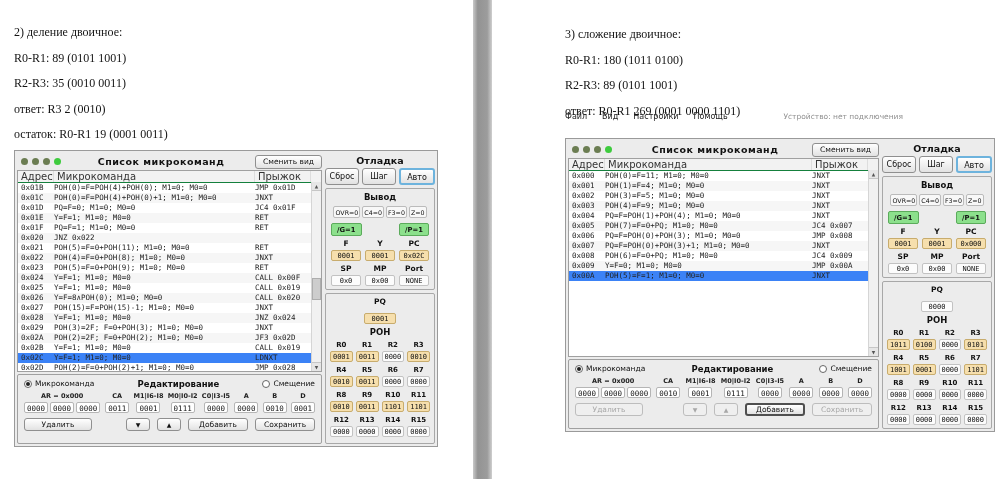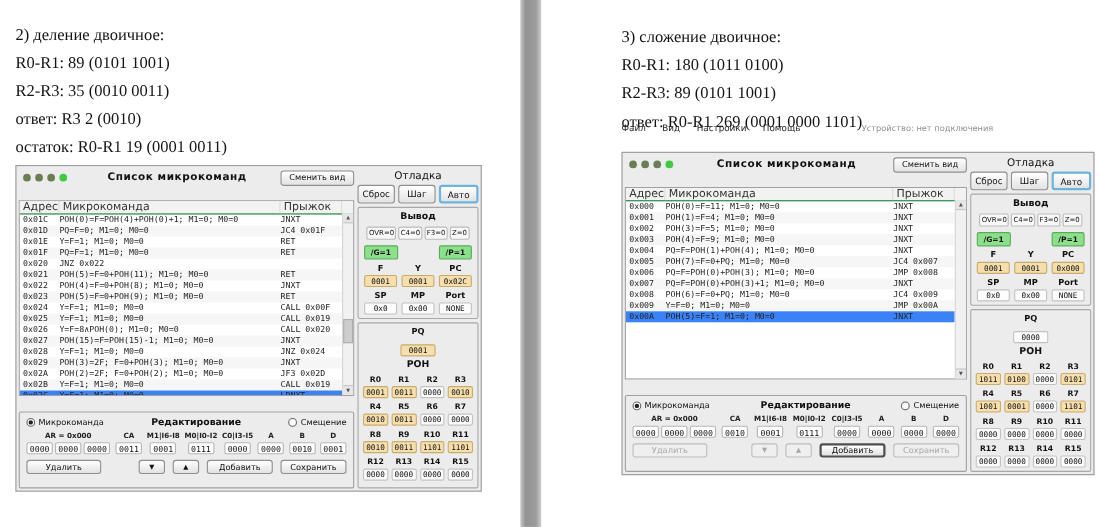--- a/index.html
+++ b/index.html
@@ -4,32 +4,32 @@
 <style>
   html,body{margin:0;padding:0;}
   body{width:1000px;height:479px;position:relative;background:#fff;overflow:hidden;
        font-family:"DejaVu Sans",sans-serif;color:#111;}
 
   .divider{position:absolute;top:0;height:100%;
            background:linear-gradient(to right,#c9c9c9,#939393 25%,#9c9c9c 75%,#cfcfcf);}
 
   
   .heading{position:absolute;font-family:"Liberation Serif","DejaVu Serif",serif;
-           font-size:15px;color:#141414;}
+           font-size:12px;color:#141414;}
   .heading .hline{height:25.5px;line-height:25.5px;white-space:nowrap;}
 
   
   .menubar{position:absolute;display:flex;align-items:center;font-size:8px;color:#222;}
   .menubar .mi{margin-right:15px;cursor:default;}
   .menubar .status{margin-left:auto;margin-right:92px;color:#8f8f8f;font-size:7.5px;}
 
   
   .appwin{position:absolute;background:#ececec;border:1px solid #9a9a9a;box-sizing:border-box;
           display:flex;gap:3px;padding:2px;}
-  .win-main{flex:1;display:flex;flex-direction:column;min-width:0;gap:12px;}
+  .win-main{flex:1;display:flex;flex-direction:column;min-width:0;}
   .titlebar{height:17px;display:flex;align-items:center;flex:0 0 17px;}
   .dots{display:flex;gap:4px;margin:0 6px 0 4px;}
   .dot{width:7px;height:7px;border-radius:50%;}
   .win-title{flex:1;text-align:center;font-weight:bold;font-size:9.5px;letter-spacing:.5px;}
 
   .btn{background:linear-gradient(#ffffff,#e2e2e2);border:1px solid #8f8f8f;border-radius:3px;
        font-family:"DejaVu Sans",sans-serif;font-size:7.5px;color:#111;padding:0 7px;height:14px;
        line-height:12px;box-sizing:border-box;cursor:default;white-space:nowrap;}
   .btn.disabled{color:#a8a8a8;background:#efefef;border-color:#bdbdbd;}
   .btn.default{border:2px solid #4f4f4f;line-height:10px;}
@@ -82,21 +82,21 @@
   .arboxes .ibox{min-width:21px;}
   .ebtns{display:flex;gap:7px;margin-top:5px;}
   .ebtns .btn{height:13px;line-height:11px;}
   .ebtns .btn.default{line-height:9px;}
   .ebtns .btn:nth-child(1){width:68px;text-align:center;}
   .ebtns .btn:nth-child(2){margin-left:auto;}
   .ebtns .btn:nth-child(4),.ebtns .btn:nth-child(5){min-width:60px;text-align:center;}
 
   
   .win-debug{width:110px;flex:0 0 110px;display:flex;flex-direction:column;}
-  .dtitle{height:15px;line-height:15px;text-align:center;font-weight:normal;font-size:9.5px;flex:0 0 15px;}
+  .dtitle{height:15px;line-height:15px;text-align:center;font-weight:bold;font-size:9.5px;flex:0 0 15px;}
   .dbtns{display:flex;gap:3px;height:17px;flex:0 0 17px;margin-bottom:3px;}
   .dbtns .btn{flex:1;height:17px;line-height:15px;font-size:8px;text-align:center;padding:0 2px;}
   .group{border:1px solid #a8a8a8;border-radius:2px;background:#ececec;padding:3px;box-sizing:border-box;}
   .group.out{margin-bottom:3px;}
   .group.regs{flex:1;}
   .gtitle{text-align:center;font-weight:bold;font-size:8.5px;margin-bottom:4px;}
   .flagrow{display:flex;gap:2px;justify-content:center;}
   .flag{background:#f8f8f8;border:1px solid #bbb;border-radius:2px;font-size:6.3px;padding:1.5px 1px;
         white-space:nowrap;}
   .grow{display:flex;justify-content:space-between;margin:5px 2px 2px;}
@@ -141,20 +141,25 @@
     </div>
     <div class="mtable">
       <div class="thead">
         <div class="th addr">Адрес</div>
         <div class="th cmd">Микрокоманда</div>
         <div class="th jump">Прыжок</div>
         <div class="th sbspace"></div>
       </div>
       <div class="tbody">
           <div class="trow">
+            <span class="c-addr">0x01B</span>
+            <span class="c-cmd">РОН(0)=F=РОН(4)+РОН(0); M1=0; M0=0</span>
+            <span class="c-jump">JMP 0x01D</span>
+          </div>
+          <div class="trow">
             <span class="c-addr">0x01C</span>
             <span class="c-cmd">РОН(0)=F=РОН(4)+РОН(0)+1; M1=0; M0=0</span>
             <span class="c-jump">JNXT</span>
           </div>
           <div class="trow">
             <span class="c-addr">0x01D</span>
             <span class="c-cmd">PQ=F=0; M1=0; M0=0</span>
             <span class="c-jump">JC4 0x01F</span>
           </div>
           <div class="trow">

